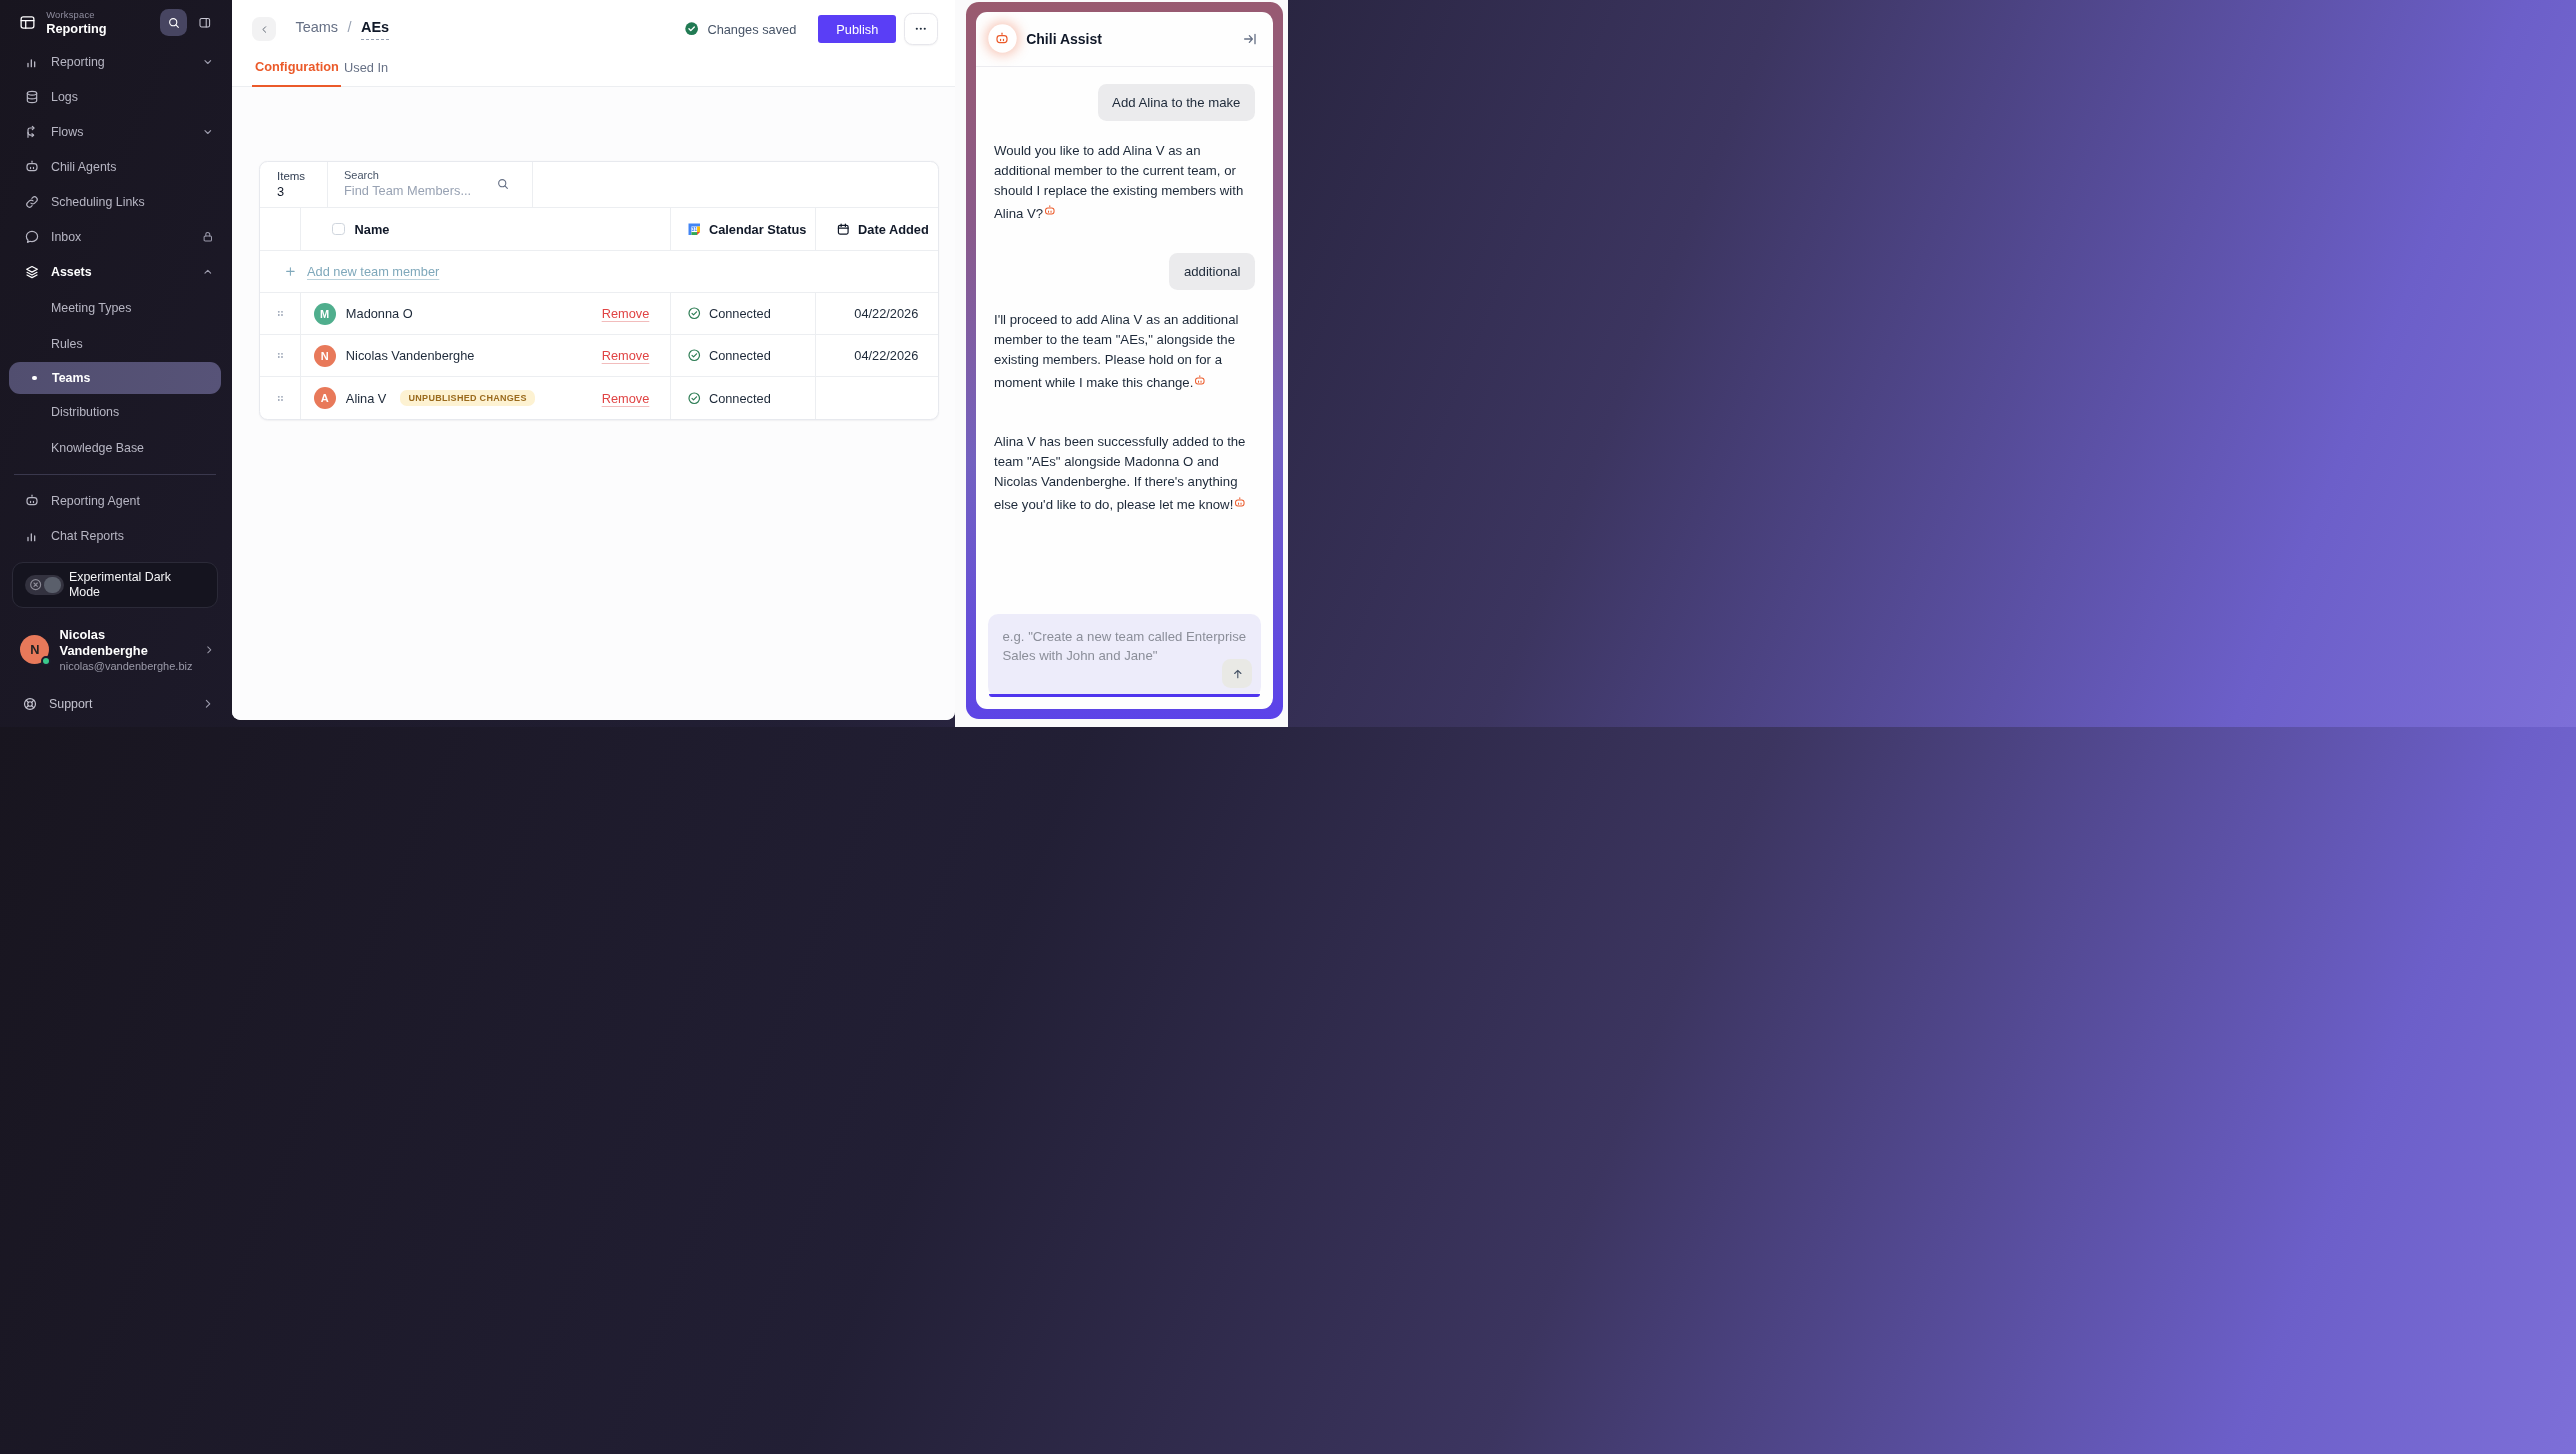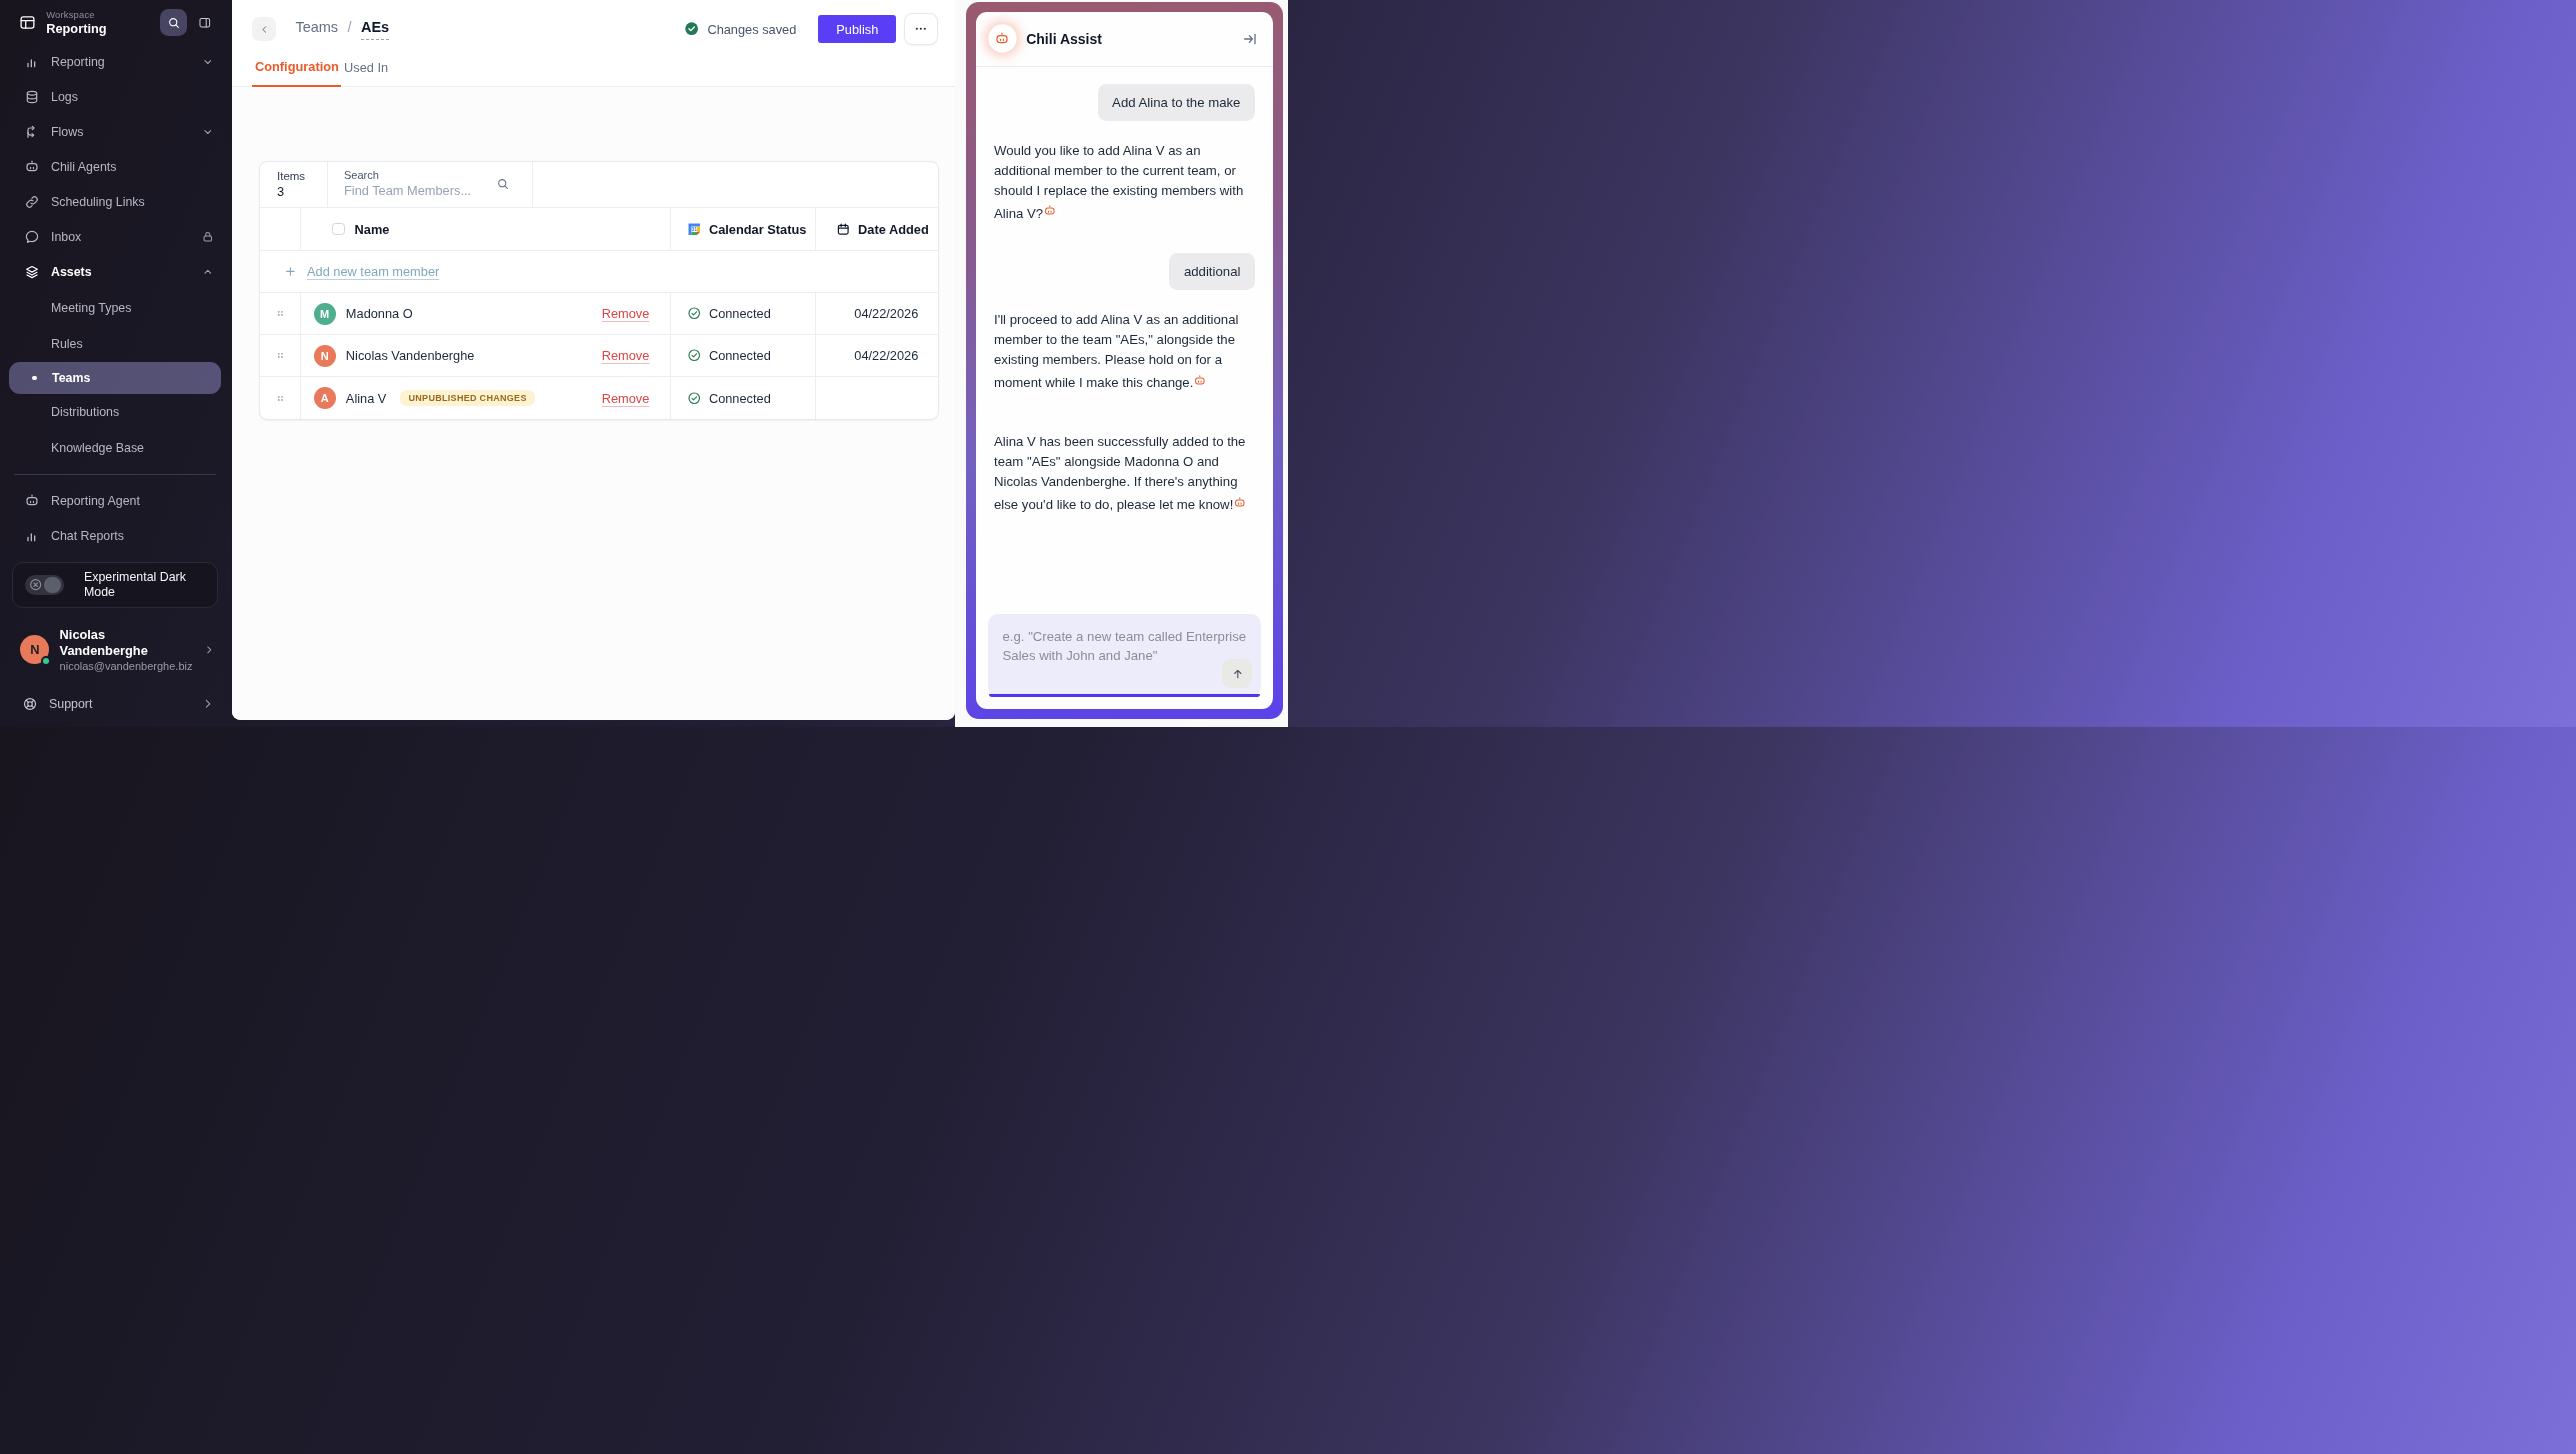--- a/index.html
+++ b/index.html
@@ -36,21 +36,21 @@
   .nav-item .lbl{flex:1;white-space:nowrap}
   .nav-item .ric{width:13.6px;height:13.6px;color:#9D9CAD;flex:0 0 auto}
   .nav-item.bold{color:#fff;font-weight:700}
   .nav-item.bold .nicon{color:#fff}
   .nav-item.sub{padding-left:51px;height:36px}
   .nav-item.sel{background:linear-gradient(100deg,#514E6F,#575378);border-radius:11px;margin:0 9.4px;
     padding-left:23px;height:32px;color:#fff;font-weight:700}
   .nav-item.sel::before{content:'';width:4.3px;height:4.3px;border-radius:50%;background:#fff;margin-right:15.3px}
   .nav-div{height:0.9px;background:#3A384D;margin:8.5px 13.6px}
   .darkmode-card{margin:8.5px 12px 0;height:46px;background:#15141F;border:0.9px solid #2B2A38;border-radius:11px;
-    display:flex;align-items:center;gap:20px;padding:6.8px 12px;cursor:pointer}
+    display:flex;align-items:center;gap:5px;padding:6.8px 12px;cursor:pointer}
   .toggle{width:39px;height:20.4px;border-radius:10.2px;background:#33323F;position:relative;flex:0 0 auto}
   .toggle .xic{position:absolute;left:2.6px;top:2.6px;width:15.3px;height:15.3px;color:#8E8D99}
   .toggle .knob{position:absolute;right:2.6px;top:2.6px;width:17px;height:15.3px;border-radius:7.7px;background:#5A5F6B}
   .dm-label{font-size:12.4px;color:#F4F4F6;line-height:15.3px}
   .user-row{margin-top:10.2px;display:flex;align-items:center;gap:10.2px;padding:8.5px 15.3px 8.5px 20.4px;cursor:pointer}
   .uavatar{position:relative;width:29px;height:29px;border-radius:50%;background:#E8795A;color:#232323;
     font-weight:700;font-size:12.8px;display:flex;align-items:center;justify-content:center;flex:0 0 auto}
   .uavatar .dot{position:absolute;right:-1.7px;bottom:-1.7px;width:10.2px;height:10.2px;border-radius:50%;
     background:#3AC98C;border:2.1px solid #1D1B2B}
   .u-name{font-size:12.8px;color:#fff;font-weight:700;line-height:16px}

